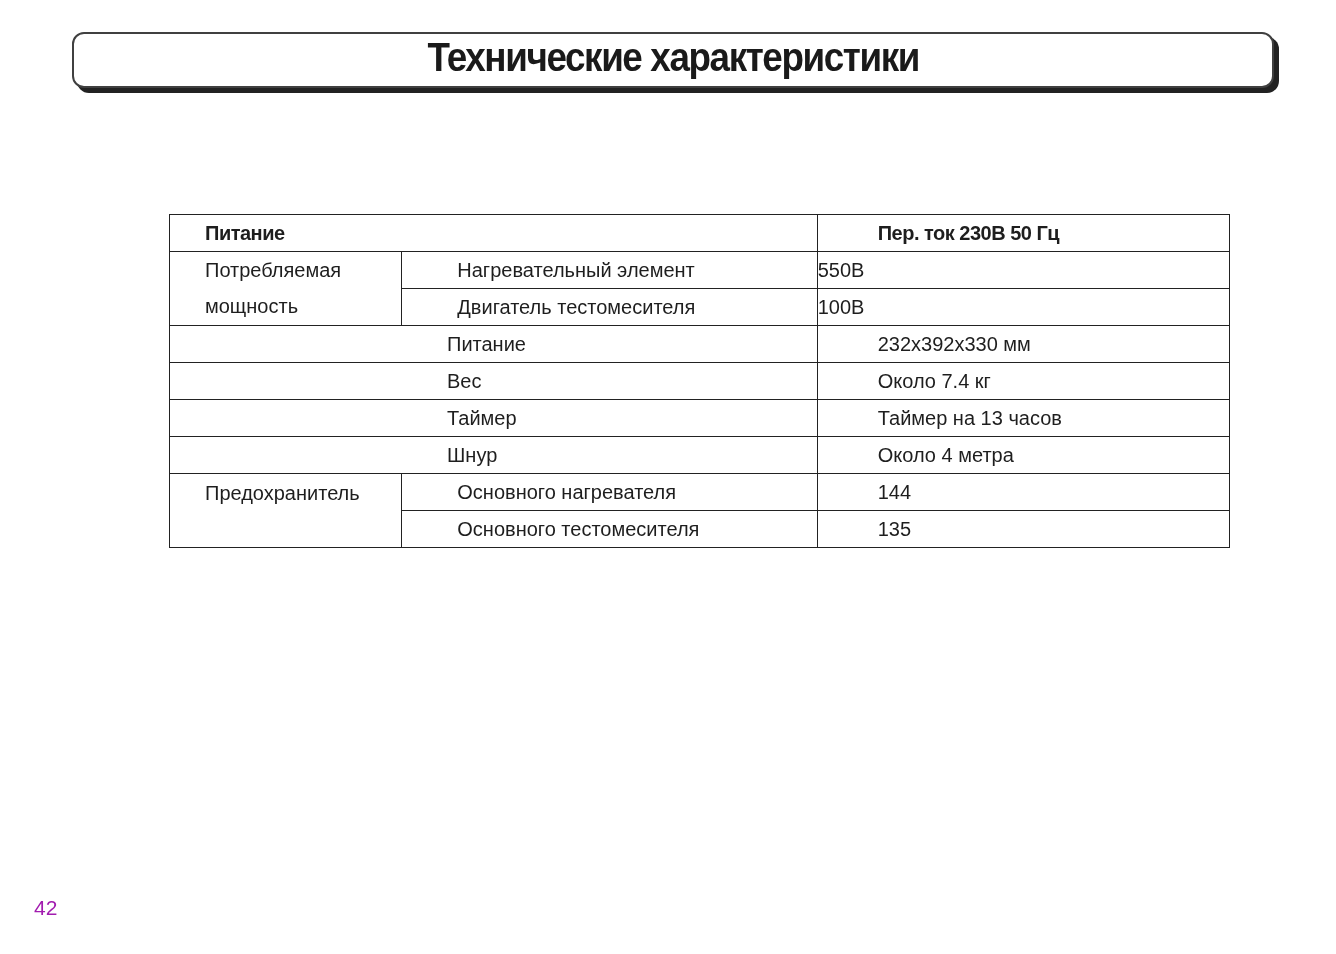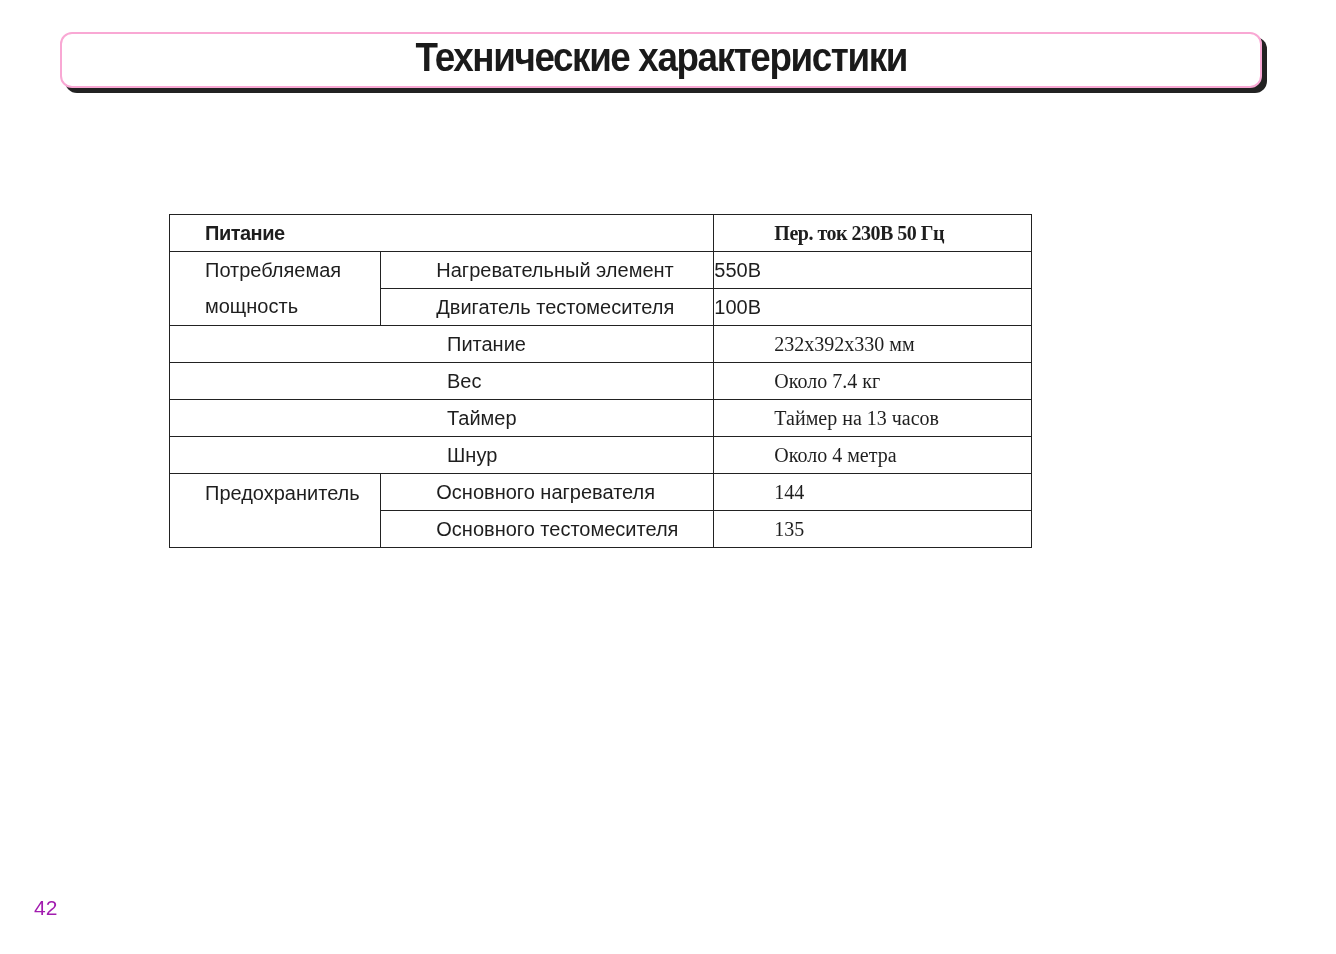--- a/index.html
+++ b/index.html
@@ -1,44 +1,44 @@
 <!DOCTYPE html>
 <html><head>
   <meta charset="utf-8">
   <style>
     html, body { margin: 0; padding: 0; background: #ffffff; }
     body {
       width: 1336px; height: 954px; position: relative; overflow: hidden;
       font-family: "Liberation Sans", sans-serif; color: #1e1e1e;
     }
     .title-box {
-      position: absolute; left: 60px; top: 32px; width: 1198px; height: 52px;
-      border: 2px solid #f9a8d4; border-radius: 12px; background: #fff;
+      position: absolute; left: 72px; top: 32px; width: 1198px; height: 52px;
+      border: 2px solid #404040; border-radius: 12px; background: #fff;
       box-shadow: 5px 5px 0 0 #222;
       display: flex; align-items: center; justify-content: center;
     }
     .title-text {
       font-family: "Liberation Sans", sans-serif;
       font-size: 40px; font-weight: bold; letter-spacing: -1.5px;
       transform: scaleX(0.92); color: #1a1a1a; margin-top: -6px;
     }
     table.spec {
       position: absolute; left: 169px; top: 214px;
-      width: 863px; border-collapse: collapse;
+      width: 1061px; border-collapse: collapse;
       font-size: 20px;
     }
     table.spec td {
       border: 1.5px solid #222; padding: 0; height: 36px; vertical-align: middle;
     }
     table.spec .c1 { width: 222px; }
     table.spec .c2 { width: 397px; }
     table.spec .c3 { width: 394px; }
     .pad1 { padding-left: 35px !important; }
     .pad2 { padding-left: 55px !important; }
-    .pad3 { padding-left: 60px !important; font-family: Liberation Serif, serif; }
+    .pad3 { padding-left: 60px !important; }
     .center3 { text-align: left; padding-right: 60px !important; }
     .bold { font-weight: bold; letter-spacing: -0.5px; }
     .no-bottom { border-bottom: none !important; margin-top: 14px; }
     .no-top { border-top: none !important; }
     .row-b td { height: 37px; }
     .tall td { height: 42px; }
     .page-num {
       position: absolute; left: 34px; top: 896px; font-size: 21px; color: #a21caf;
     }
   </style>

